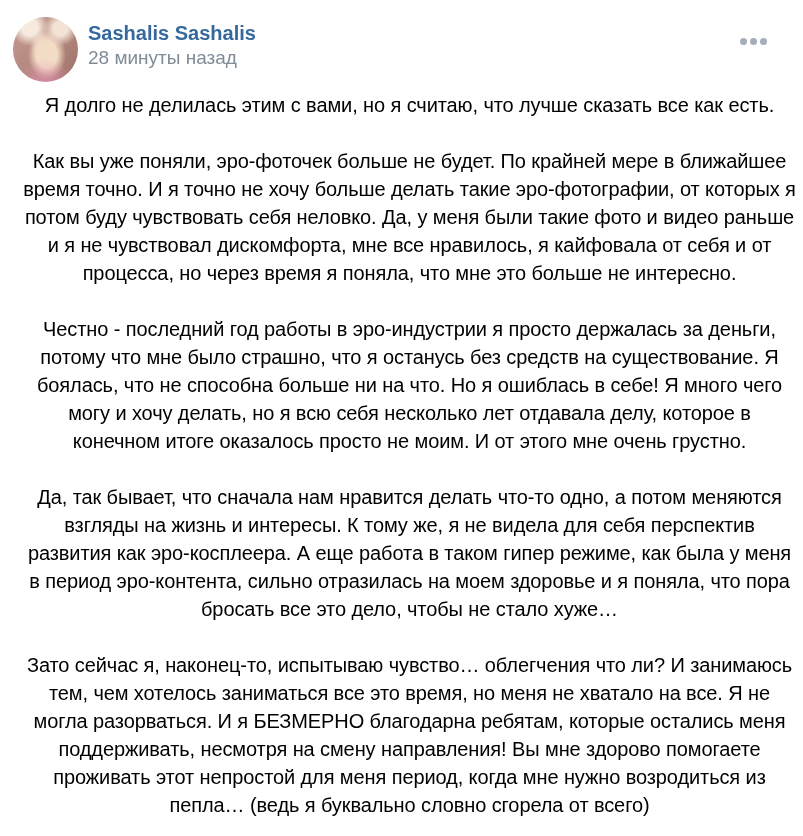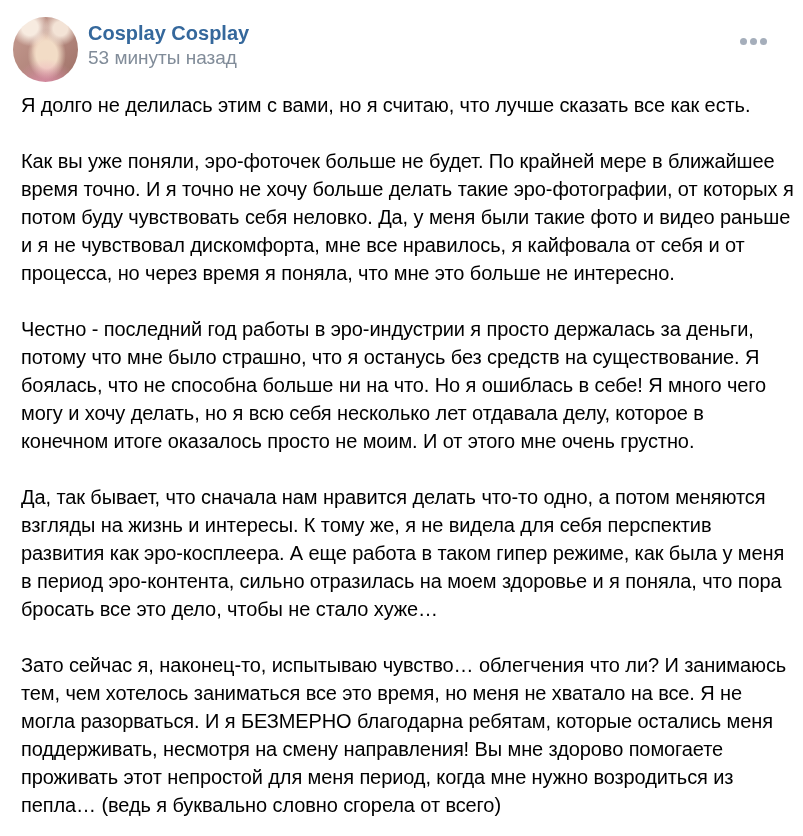--- a/index.html
+++ b/index.html
@@ -82,32 +82,33 @@
     left: 3px;
     right: 5px;
     color: #000000;
   }
   .post-text p {
     margin: 0 0 28px 18px;
     font-size: 20px;
     line-height: 28px;
     white-space: pre-line;
     letter-spacing: -0.1px;
+    text-align: center;
   }
 </style>
 </head>
 <body>
 
 <div class="post">
 
   <div class="post-header">
     <div class="avatar"></div>
     <div class="author-block">
-      <a class="author-name" href="#">Cosplay Cosplay</a>
-      <span class="timestamp">53 минуты назад</span>
+      <a class="author-name" href="#">Sashalis Sashalis</a>
+      <span class="timestamp">28 минуты назад</span>
     </div>
   </div>
 
   <button class="options-button" title="">
     <span class="dot"></span>
     <span class="dot"></span>
     <span class="dot"></span>
   </button>
 
   <div class="post-text">

